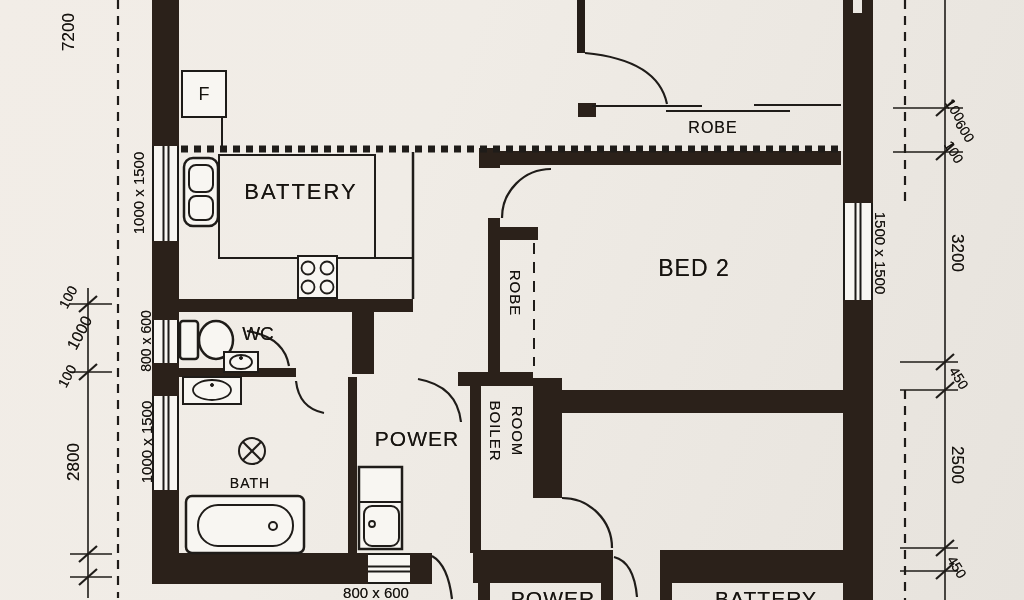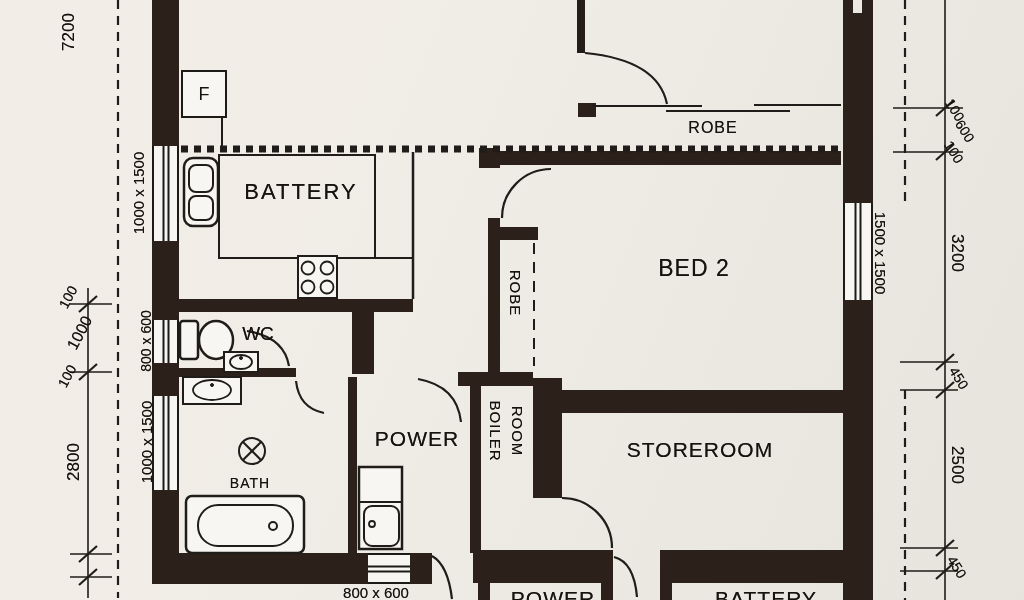--- a/index.html
+++ b/index.html
@@ -198,21 +198,20 @@
       </g>
     </g>
   </svg>
 
   <div class="lbl" style="left:301px;top:192px;font-size:22px;letter-spacing:2px">BATTERY</div>
   <div class="lbl" style="left:258px;top:334px;font-size:19px">WC</div>
   <div class="lbl" style="left:250px;top:483px;font-size:14px;letter-spacing:1px">BATH</div>
   <div class="lbl" style="left:417px;top:439px;font-size:21px;letter-spacing:1px">POWER</div>
   <div class="lbl r90" style="left:495px;top:431px;font-size:15px;letter-spacing:1px">BOILER</div>
   <div class="lbl r90" style="left:517px;top:431px;font-size:15px;letter-spacing:1px">ROOM</div>
-  <div class="lbl" style="left:700px;top:450px;font-size:21px;letter-spacing:1px">STOREROOM</div>
   <div class="lbl" style="left:694px;top:268px;font-size:23px;letter-spacing:1px">BED 2</div>
   <div class="lbl" style="left:713px;top:128px;font-size:16px;letter-spacing:1px">ROBE</div>
   <div class="lbl r90" style="left:515px;top:293px;font-size:15px;letter-spacing:1px">ROBE</div>
   <div class="lbl" style="left:553px;top:599px;font-size:21px;letter-spacing:1px">POWER</div>
   <div class="lbl" style="left:766px;top:599px;font-size:21px;letter-spacing:1px">BATTERY</div>
 
   <div class="lbl rn90" style="left:138px;top:193px;font-size:15px">1000 x 1500</div>
   <div class="lbl rn90" style="left:146px;top:341px;font-size:14px">800 x 600</div>
   <div class="lbl rn90" style="left:146px;top:442px;font-size:15px">1000 x 1500</div>
   <div class="lbl" style="left:376px;top:592px;font-size:15px">800 x 600</div>

